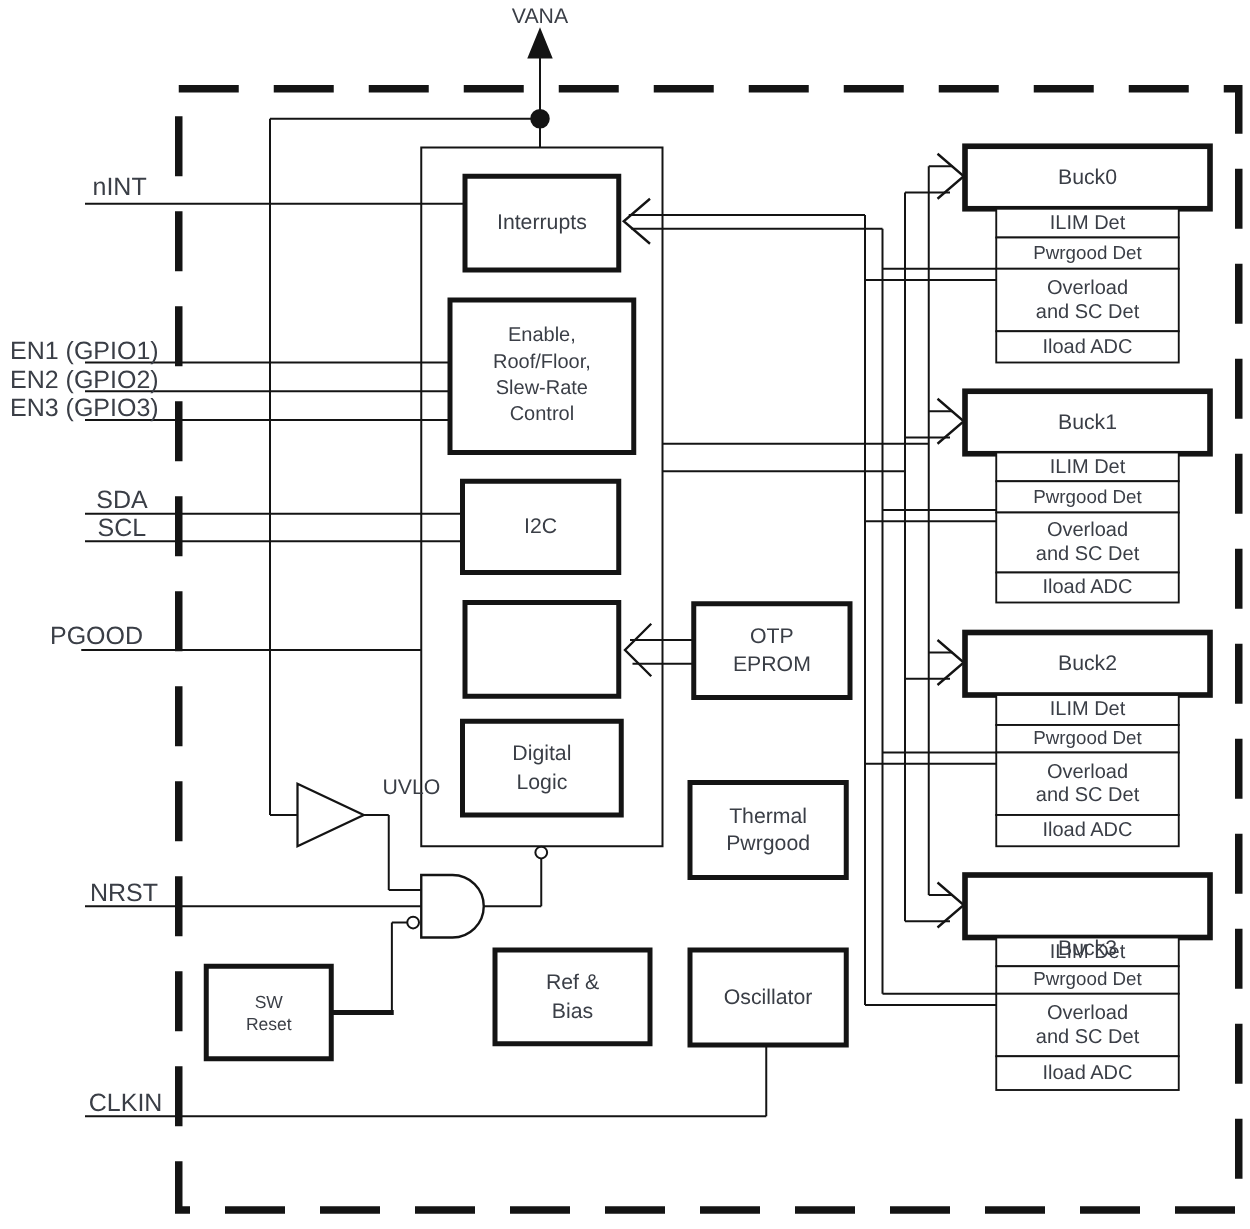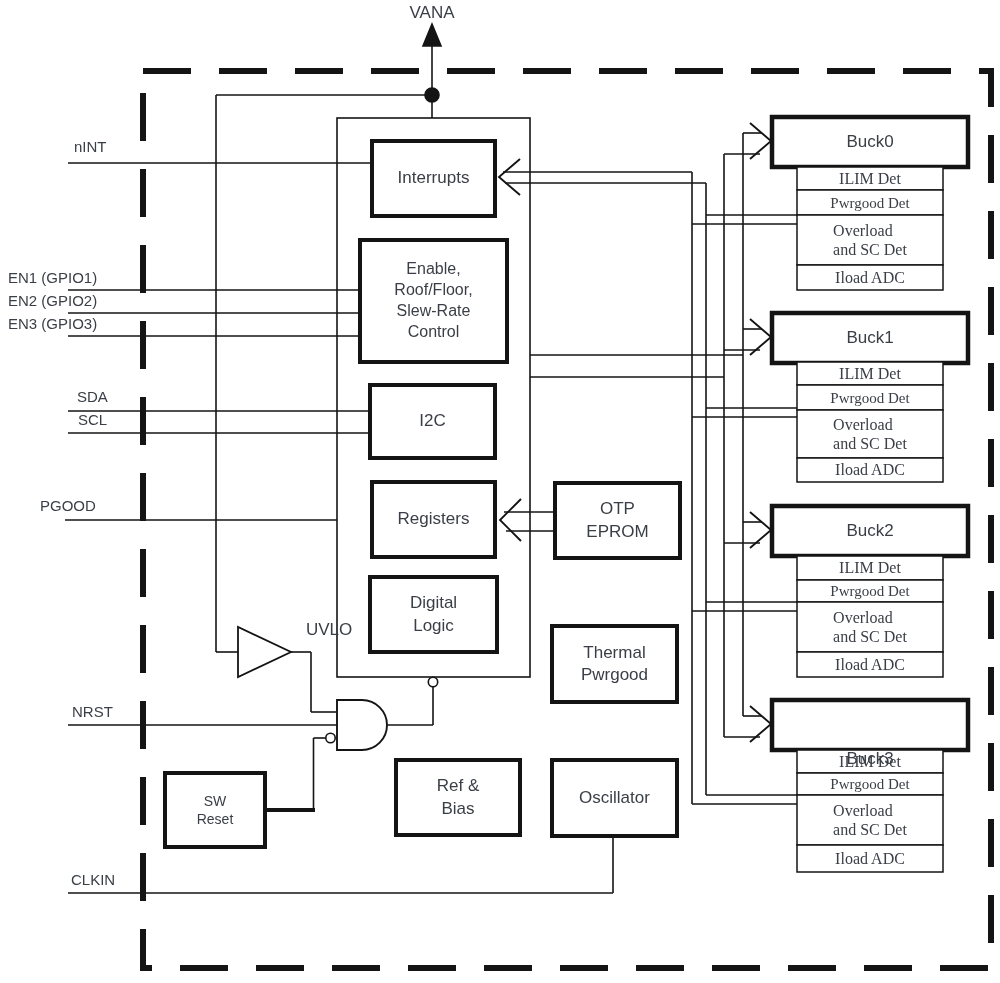--- a/index.html
+++ b/index.html
@@ -1,27 +1,27 @@
 <!DOCTYPE html>
 <html><head>
 <meta charset="utf-8">
 <style>
   html,body{margin:0;padding:0;background:#ffffff;}
   #canvas{
     position:relative;width:1000px;height:983px;background:#ffffff;
     font-family:"Liberation Sans", sans-serif;color:#3a3e46;overflow:hidden;
   }
   #wires{position:absolute;left:0;top:0;z-index:1;}
-  .lbl{position:absolute;z-index:3;font-size:15px;white-space:pre-line;line-height:1.2;}
+  .lbl{position:absolute;z-index:3;font-size:20px;white-space:pre-line;line-height:1.2;}
   .boxlbl{
     position:absolute;z-index:3;display:flex;align-items:center;justify-content:center;
     text-align:center;white-space:pre-line;font-size:17px;line-height:1.3;
   }
   .rowlbl{position:absolute;z-index:3;display:flex;align-items:center;justify-content:center;
-    text-align:left;white-space:pre-line;font-size:16px;line-height:1.2;font-family:Liberation Serif, serif;}
+    text-align:center;white-space:pre-line;font-size:16px;line-height:1.2;}
 </style>
 </head>
 <body>
 
 <div id="canvas">
 
 <svg id="wires" width="1000" height="983" viewBox="0 0 1000 983" stroke="#141414" fill="none" stroke-width="1.6">
 
   <rect x="143" y="71" width="848" height="897" stroke-width="6" stroke-dasharray="48 28"></rect>
 
@@ -154,21 +154,20 @@
   <div class="lbl" style="left:72px;top:703px;">NRST</div>
   <div class="lbl" style="left:71px;top:871px;">CLKIN</div>
   <div class="lbl" style="left:266px;top:620px;font-size:17px;margin-left:40px;">UVLO</div>
 
   <div class="boxlbl" style="left:372px;top:141px;width:123px;height:75px;">Interrupts</div>
   <div class="boxlbl" style="left:360px;top:240px;width:147px;height:122px;font-size:16px;">Enable,
 Roof/Floor,
 Slew-Rate
 Control</div>
   <div class="boxlbl" style="left:370px;top:385px;width:125px;height:73px;">I2C</div>
-  <div class="boxlbl" style="left:372px;top:482px;width:123px;height:75px;">Registers</div>
   <div class="boxlbl" style="left:370px;top:577px;width:127px;height:75px;">Digital
 Logic</div>
   <div class="boxlbl" style="left:555px;top:483px;width:125px;height:75px;">OTP
 EPROM</div>
   <div class="boxlbl" style="left:552px;top:626px;width:125px;height:76px;">Thermal
 Pwrgood</div>
   <div class="boxlbl" style="left:396px;top:760px;width:124px;height:75px;">Ref &amp;
 Bias</div>
   <div class="boxlbl" style="left:552px;top:760px;width:125px;height:76px;">Oscillator</div>
   <div class="boxlbl" style="left:165px;top:773px;width:100px;height:74px;font-size:14px;">SW

